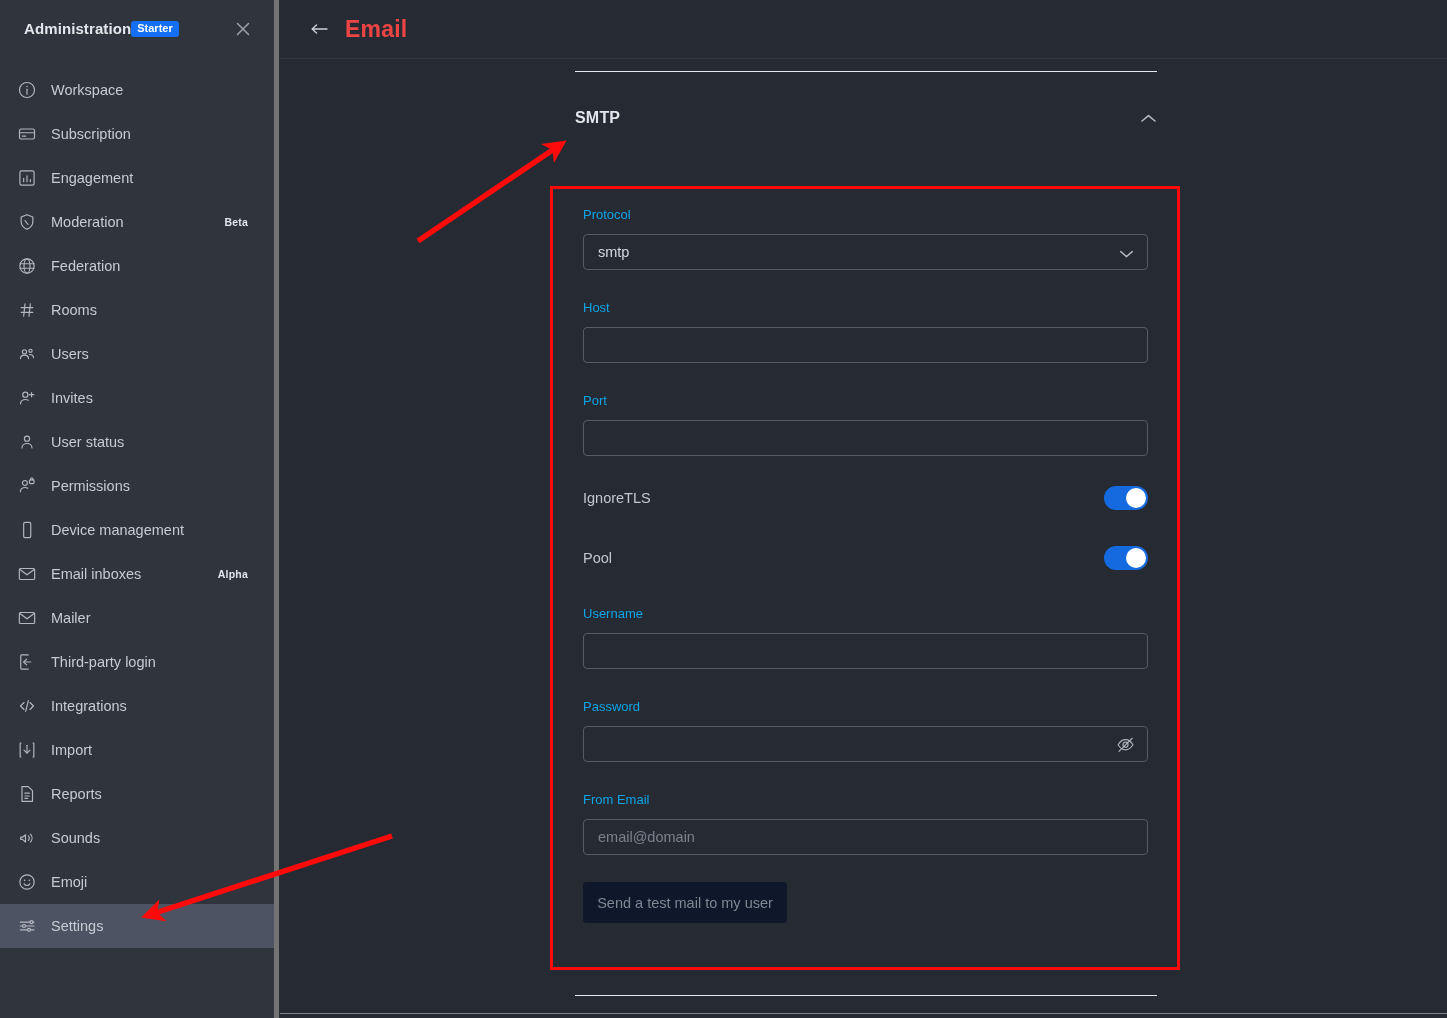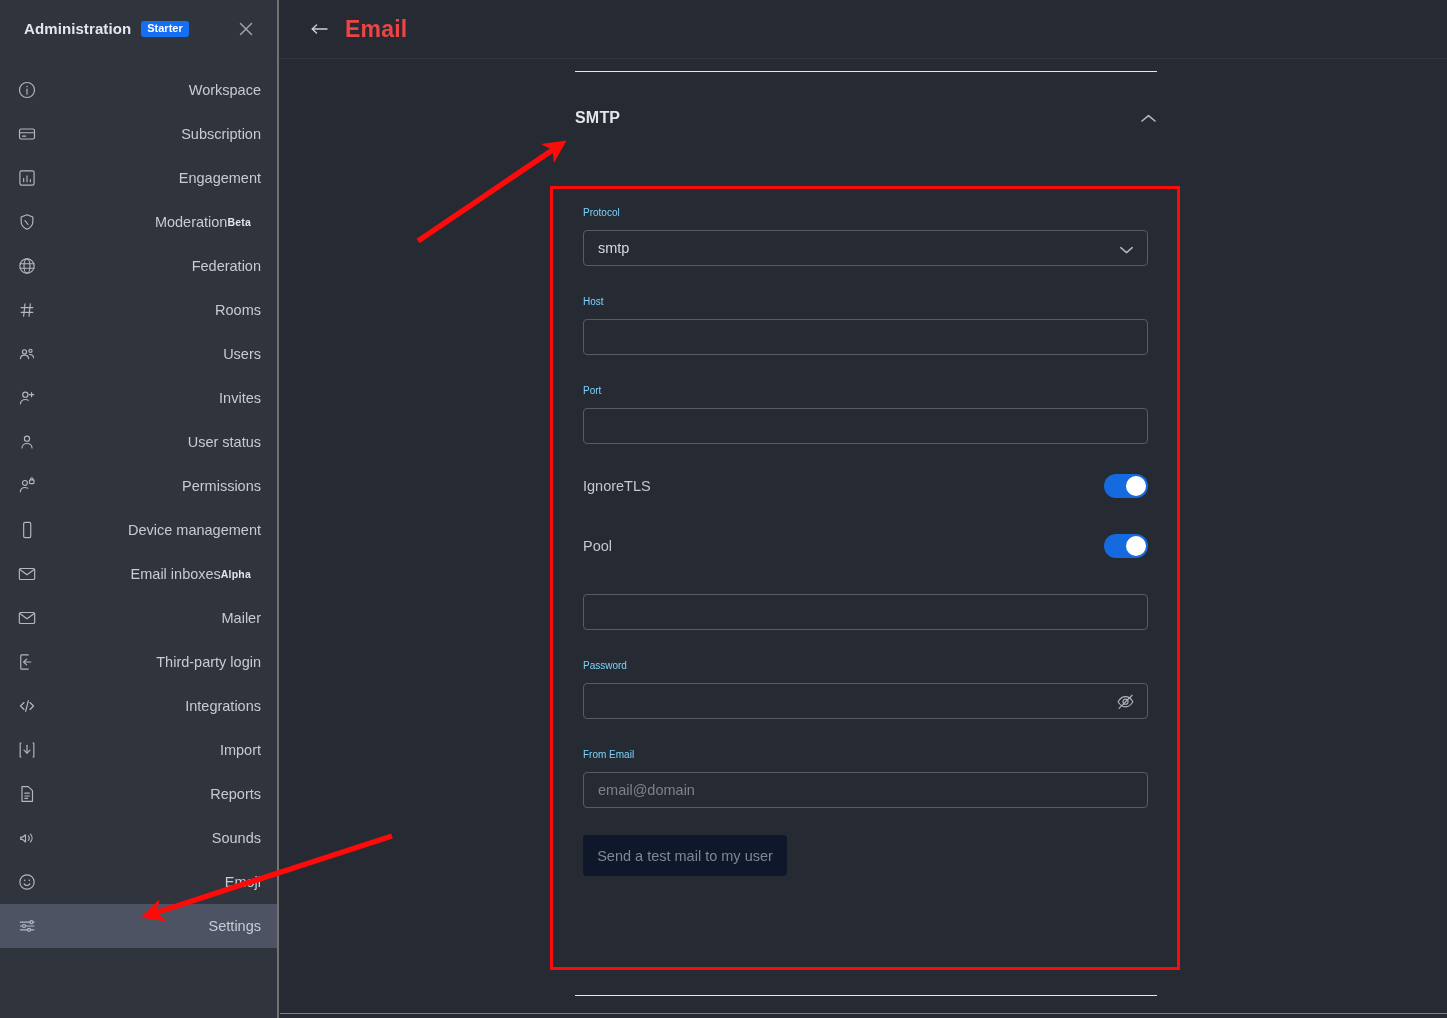--- a/index.html
+++ b/index.html
@@ -10,48 +10,47 @@
     overflow: hidden;
   }
   .app { display: flex; width: 1447px; height: 1018px; position: relative; }
 
   
   .sidebar {
     width: 279px; height: 1018px;
     background: #2f343d;
     flex: 0 0 279px;
     position: relative;
-    border-right: 2px solid #737373;
+    border-right: 5px solid #737373;
   }
   .sidebar-header {
     height: 57px;
     display: flex; align-items: center;
     padding: 0 18px 0 24px;
   }
   .admin-title {
     font-size: 15px; font-weight: bold; color: #e4e7ea;
     letter-spacing: .1px;
   }
   .badge {
-    margin-left: 10px;
     background: #156ff5;
     color: #ffffff;
     font-size: 11px; font-weight: bold;
     border-radius: 3px;
     padding: 2px 6px 3px 6px;
     line-height: 1;
   }
   .close-btn {
     margin-left: auto;
     width: 26px; height: 26px;
     display: flex; align-items: center; justify-content: center;
     color: #9ea2ab;
     cursor: pointer;
   }
-  .nav { margin-top: 11px; text-align: right; }
+  .nav { margin-top: 11px; }
   .nav-item {
     display: flex; align-items: center;
     height: 44px;
     padding: 0 16px 0 16px;
     color: #c2c6ce;
     font-size: 14.5px;
     cursor: pointer;
     position: relative;
   }
   .nav-item.selected { background: #4e5364; }
@@ -137,21 +136,21 @@
     background: transparent;
   }
 
   .form {
     position: absolute;
     left: 304px; top: 148px;
     width: 565px;
   }
   .field { margin-bottom: 0; }
   .field-label {
-    font-size: 10px; color: #7dd3fc;
+    font-size: 13px; color: #0ea5e9;
     margin-bottom: 12px;
     display: block;
   }
   .input {
     width: 565px; height: 36px;
     background: transparent;
     border: 1px solid #565b66;
     border-radius: 4px;
     color: #d5d9df;
     font-size: 14.5px;
@@ -510,20 +509,21 @@
           <span class="toggle-label">Pool</span>
           <span class="switch">
               <span class="knob"></span>
             </span>
         </div>
 
         <div class="spacer-30" style="height:36px"></div>
 
         
         <div class="field">
+          <label class="field-label">Username</label>
           <input class="input" type="text" value="" style="">
         </div>
 
         <div class="spacer-30"></div>
 
         
         <div class="field">
           <label class="field-label">Password</label>
           <div class="pw-wrap">
             <input class="input" type="password" value="" style="">

